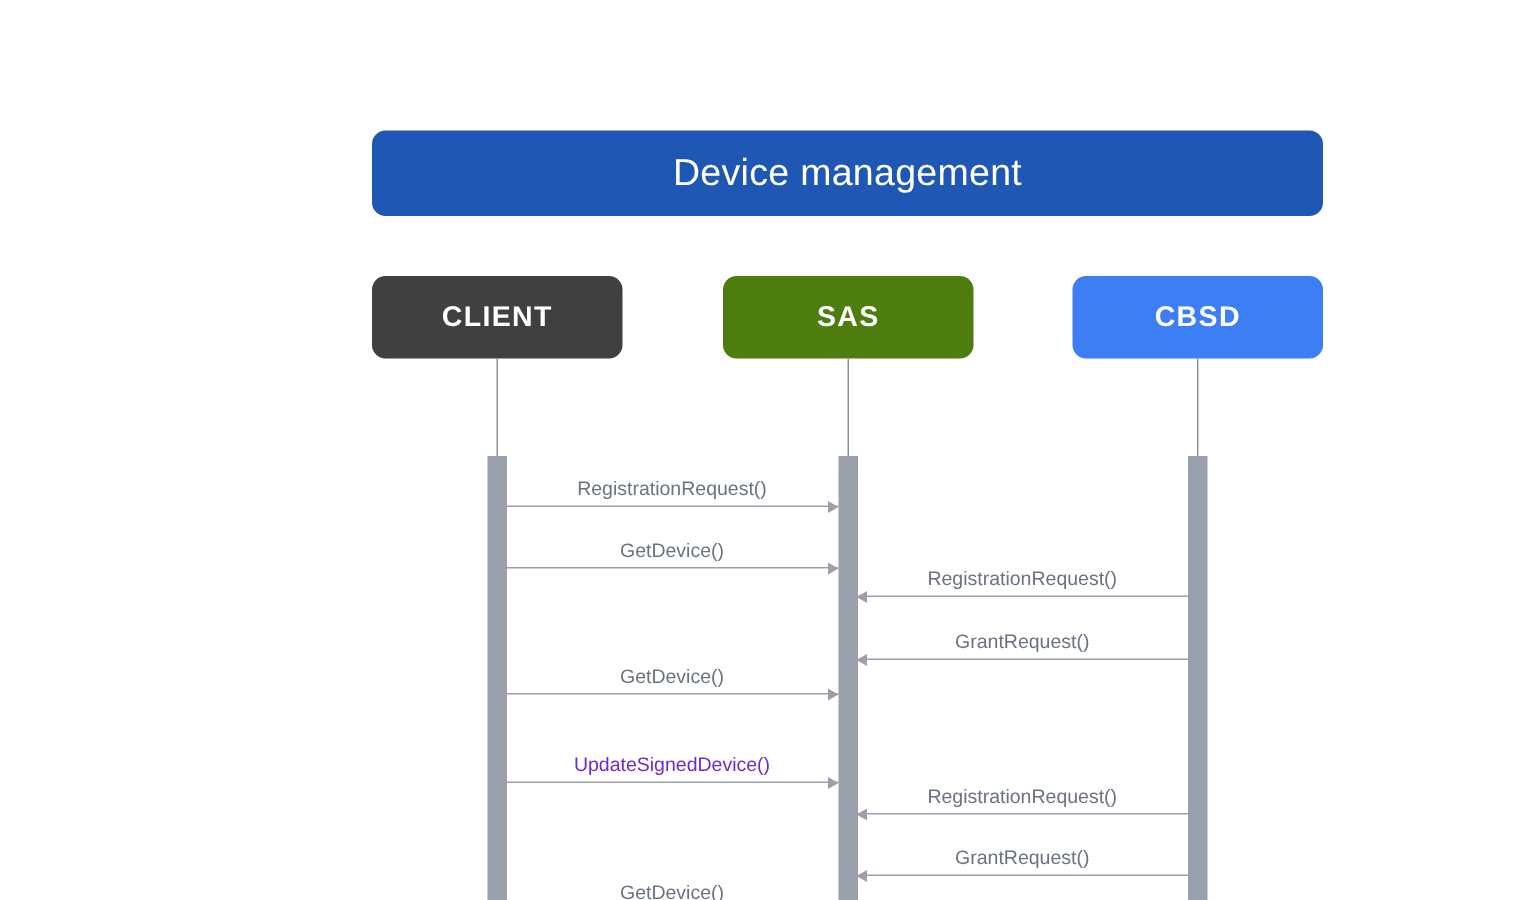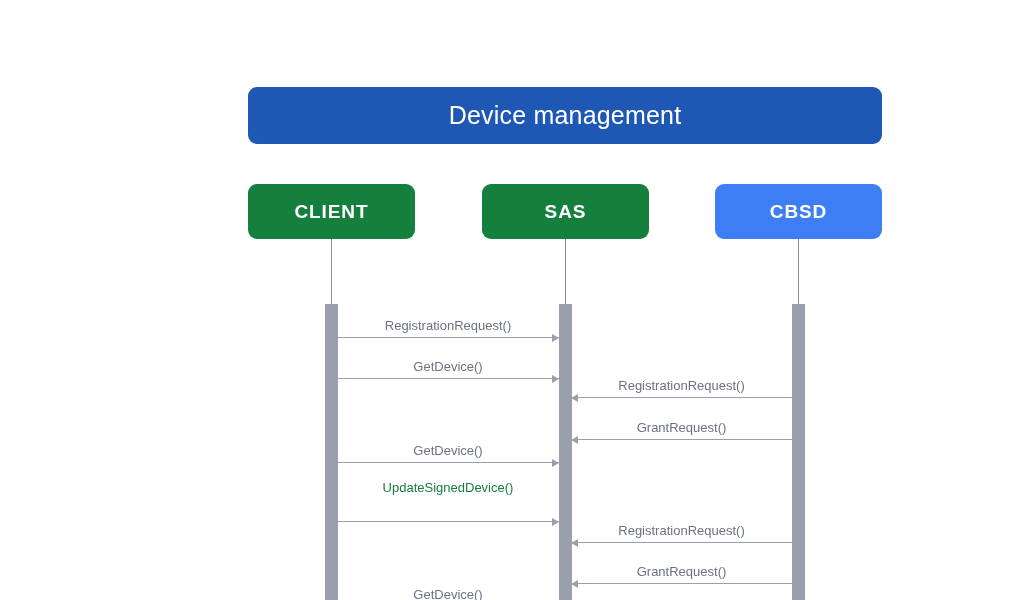--- a/index.html
+++ b/index.html
@@ -109,26 +109,26 @@
 </head>
 <body>
 
 <div id="diagram">
 
   <div class="title-banner">
     <span class="title-banner-text">Device management</span>
   </div>
 
   <div id="layers">
-      <div class="participant" style="left: 184px; background: #15803d;">
+      <div class="participant" style="left: 184px; background: #404040;">
         <span class="participant-label">CLIENT</span>
       </div>
       <div class="lifeline" style="left: 267px; background: rgb(138, 143, 153);"></div>
       <div class="activation" style="left: 261px; top: 240px; height: 316px; background: rgb(154, 160, 171);"></div>
-      <div class="participant" style="left: 418px; background: #15803d;">
+      <div class="participant" style="left: 418px; background: #4d7c0f;">
         <span class="participant-label">SAS</span>
       </div>
       <div class="lifeline" style="left: 501px; background: rgb(138, 143, 153);"></div>
       <div class="activation" style="left: 495px; top: 240px; height: 316px; background: rgb(154, 160, 171);"></div>
       <div class="participant" style="left: 651px; background: rgb(61, 126, 245);">
         <span class="participant-label">CBSD</span>
       </div>
       <div class="lifeline" style="left: 734px; background: rgb(138, 143, 153);"></div>
       <div class="activation" style="left: 728px; top: 240px; height: 316px; background: rgb(154, 160, 171);"></div>
       <div class="message" style="left: 273px; top: 273px; width: 222px; background: rgb(154, 160, 171);"></div>
@@ -141,21 +141,21 @@
       <div class="arrowhead left" style="top: 330px; left: 507px;"></div>
       <div class="message-label" style="left: 617.5px; top: 315px; color: rgb(107, 114, 128);">RegistrationRequest()</div>
       <div class="message" style="left: 507px; top: 375px; width: 221px; background: rgb(154, 160, 171);"></div>
       <div class="arrowhead left" style="top: 372px; left: 507px;"></div>
       <div class="message-label" style="left: 617.5px; top: 357px; color: rgb(107, 114, 128);">GrantRequest()</div>
       <div class="message" style="left: 273px; top: 398px; width: 222px; background: rgb(154, 160, 171);"></div>
       <div class="arrowhead right" style="top: 395px; left: 488px;"></div>
       <div class="message-label" style="left: 384px; top: 380px; color: rgb(107, 114, 128);">GetDevice()</div>
       <div class="message" style="left: 273px; top: 457px; width: 222px; background: rgb(154, 160, 171);"></div>
       <div class="arrowhead right" style="top: 454px; left: 488px;"></div>
-      <div class="message-label" style="left: 384px; top: 417px; color: #15803d;">UpdateSignedDevice()</div>
+      <div class="message-label" style="left: 384px; top: 439px; color: #6d28d9;">UpdateSignedDevice()</div>
       <div class="message" style="left: 507px; top: 478px; width: 221px; background: rgb(154, 160, 171);"></div>
       <div class="arrowhead left" style="top: 475px; left: 507px;"></div>
       <div class="message-label" style="left: 617.5px; top: 460px; color: rgb(107, 114, 128);">RegistrationRequest()</div>
       <div class="message" style="left: 507px; top: 519px; width: 221px; background: rgb(154, 160, 171);"></div>
       <div class="arrowhead left" style="top: 516px; left: 507px;"></div>
       <div class="message-label" style="left: 617.5px; top: 501px; color: rgb(107, 114, 128);">GrantRequest()</div>
       <div class="message" style="left: 273px; top: 542px; width: 222px; background: rgb(154, 160, 171);"></div>
       <div class="arrowhead right" style="top: 539px; left: 488px;"></div>
       <div class="message-label" style="left: 384px; top: 524px; color: rgb(107, 114, 128);">GetDevice()</div>
     </div>

